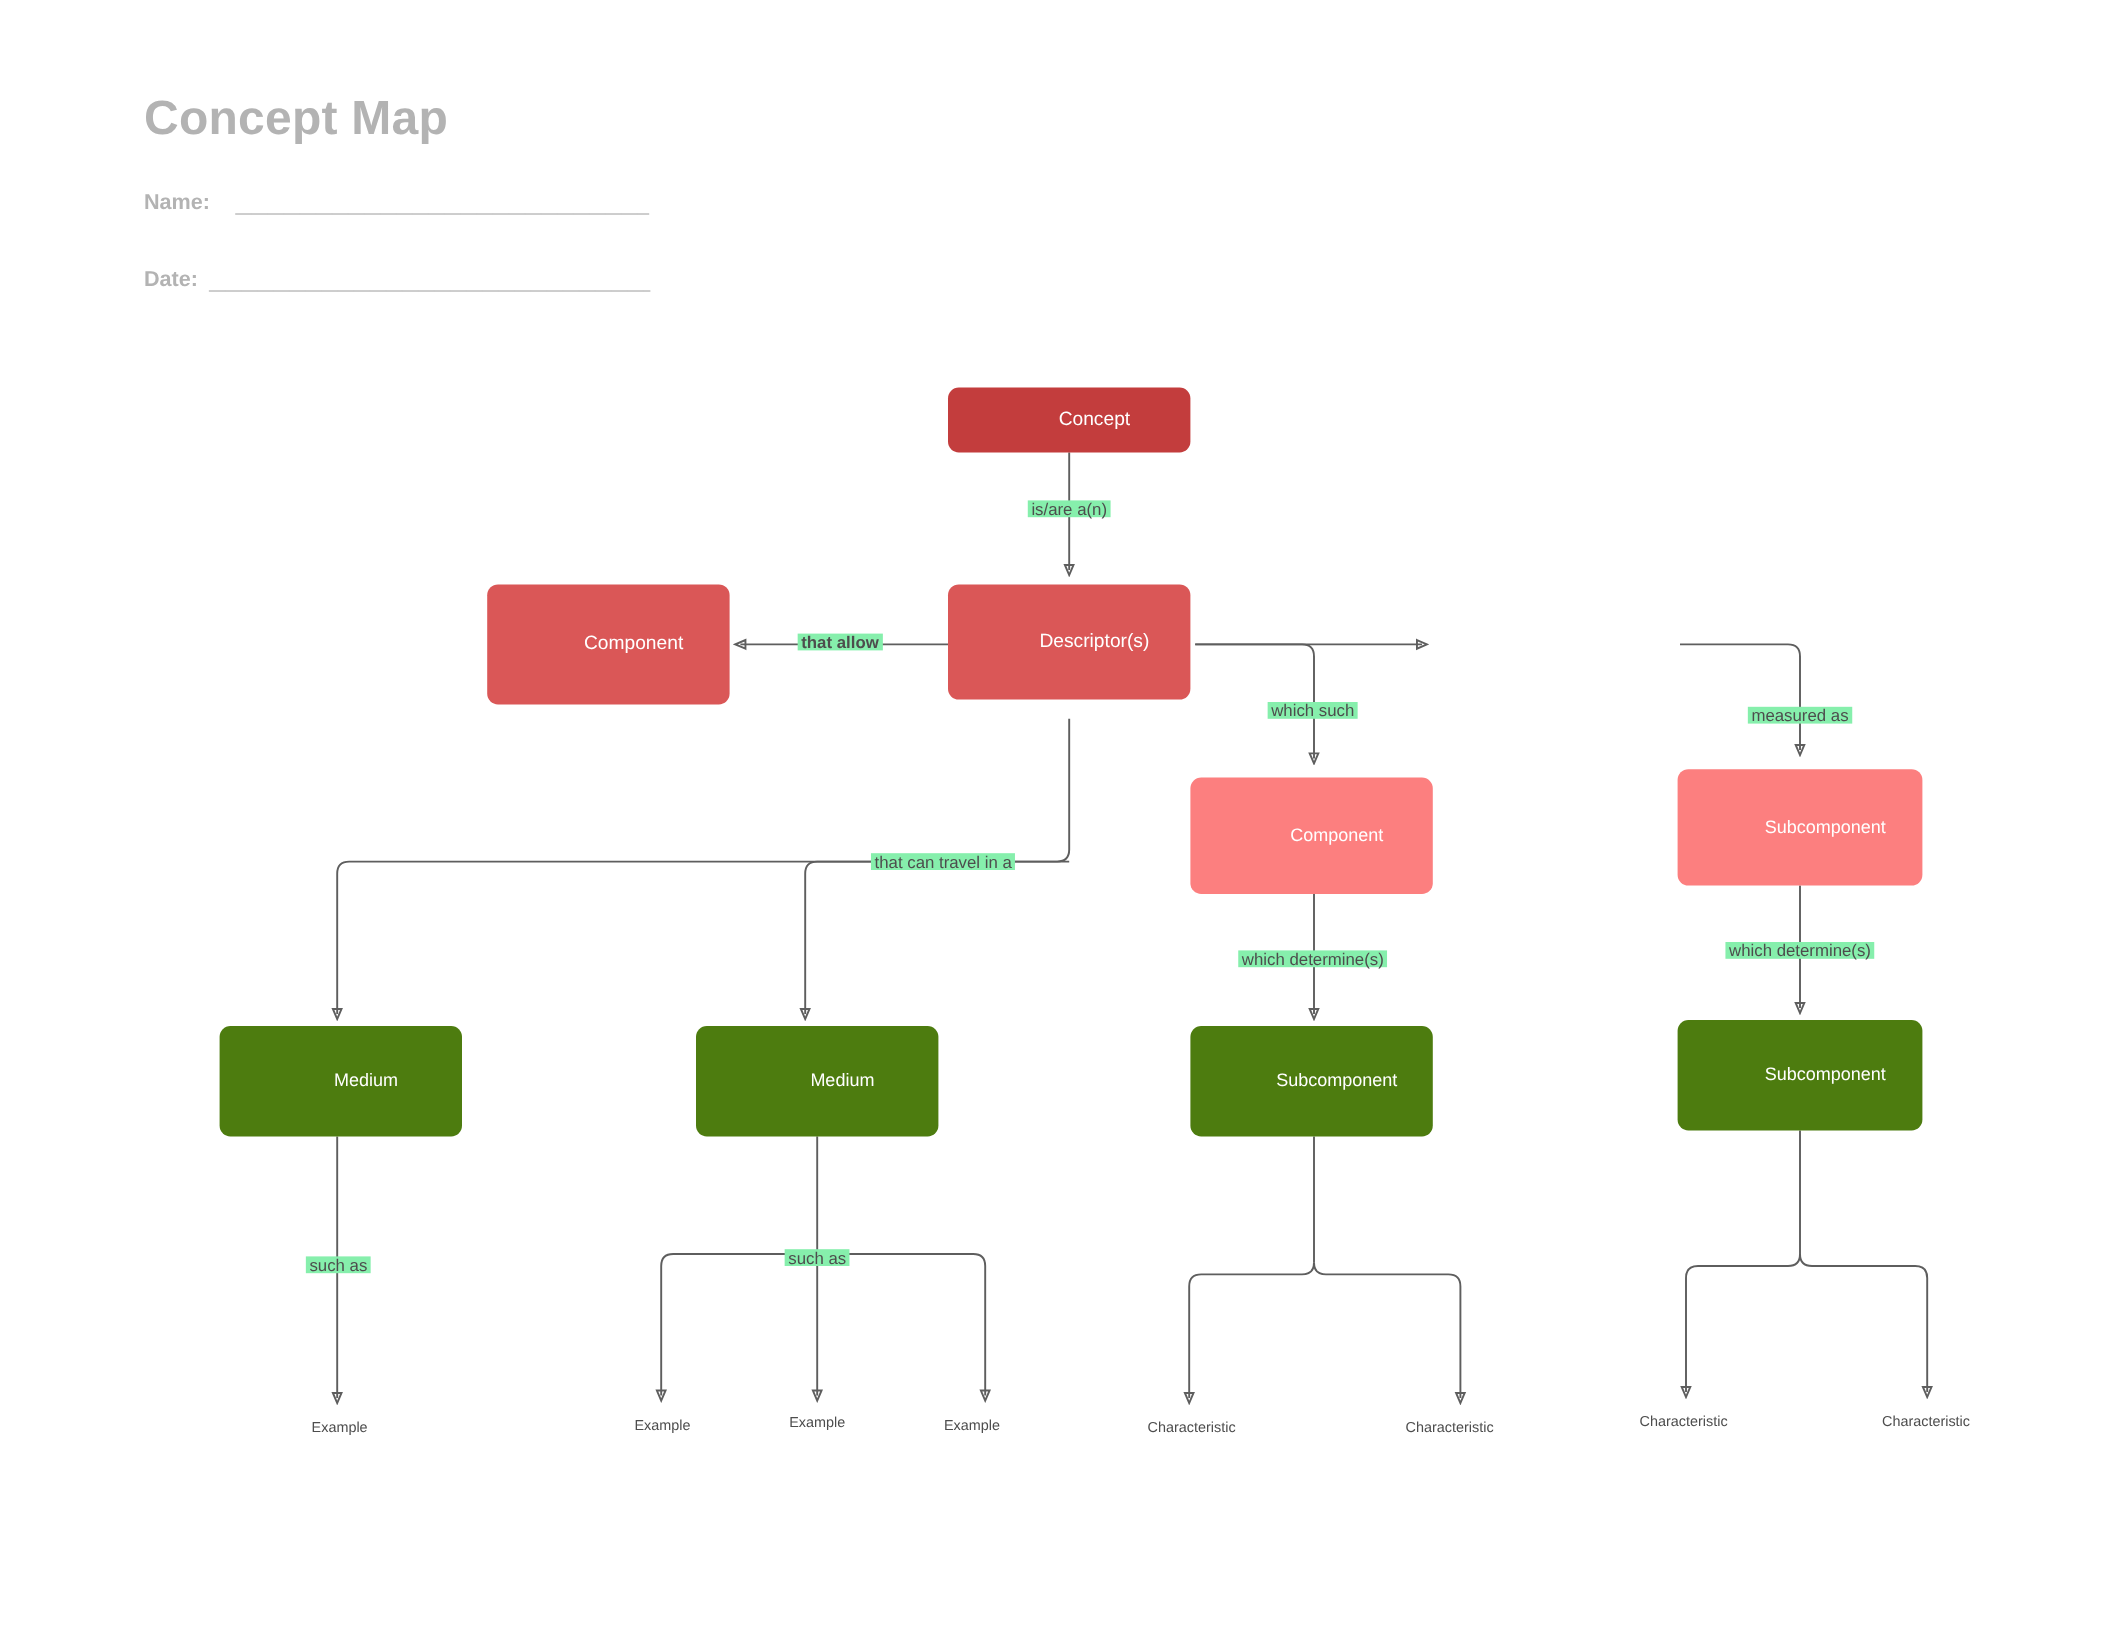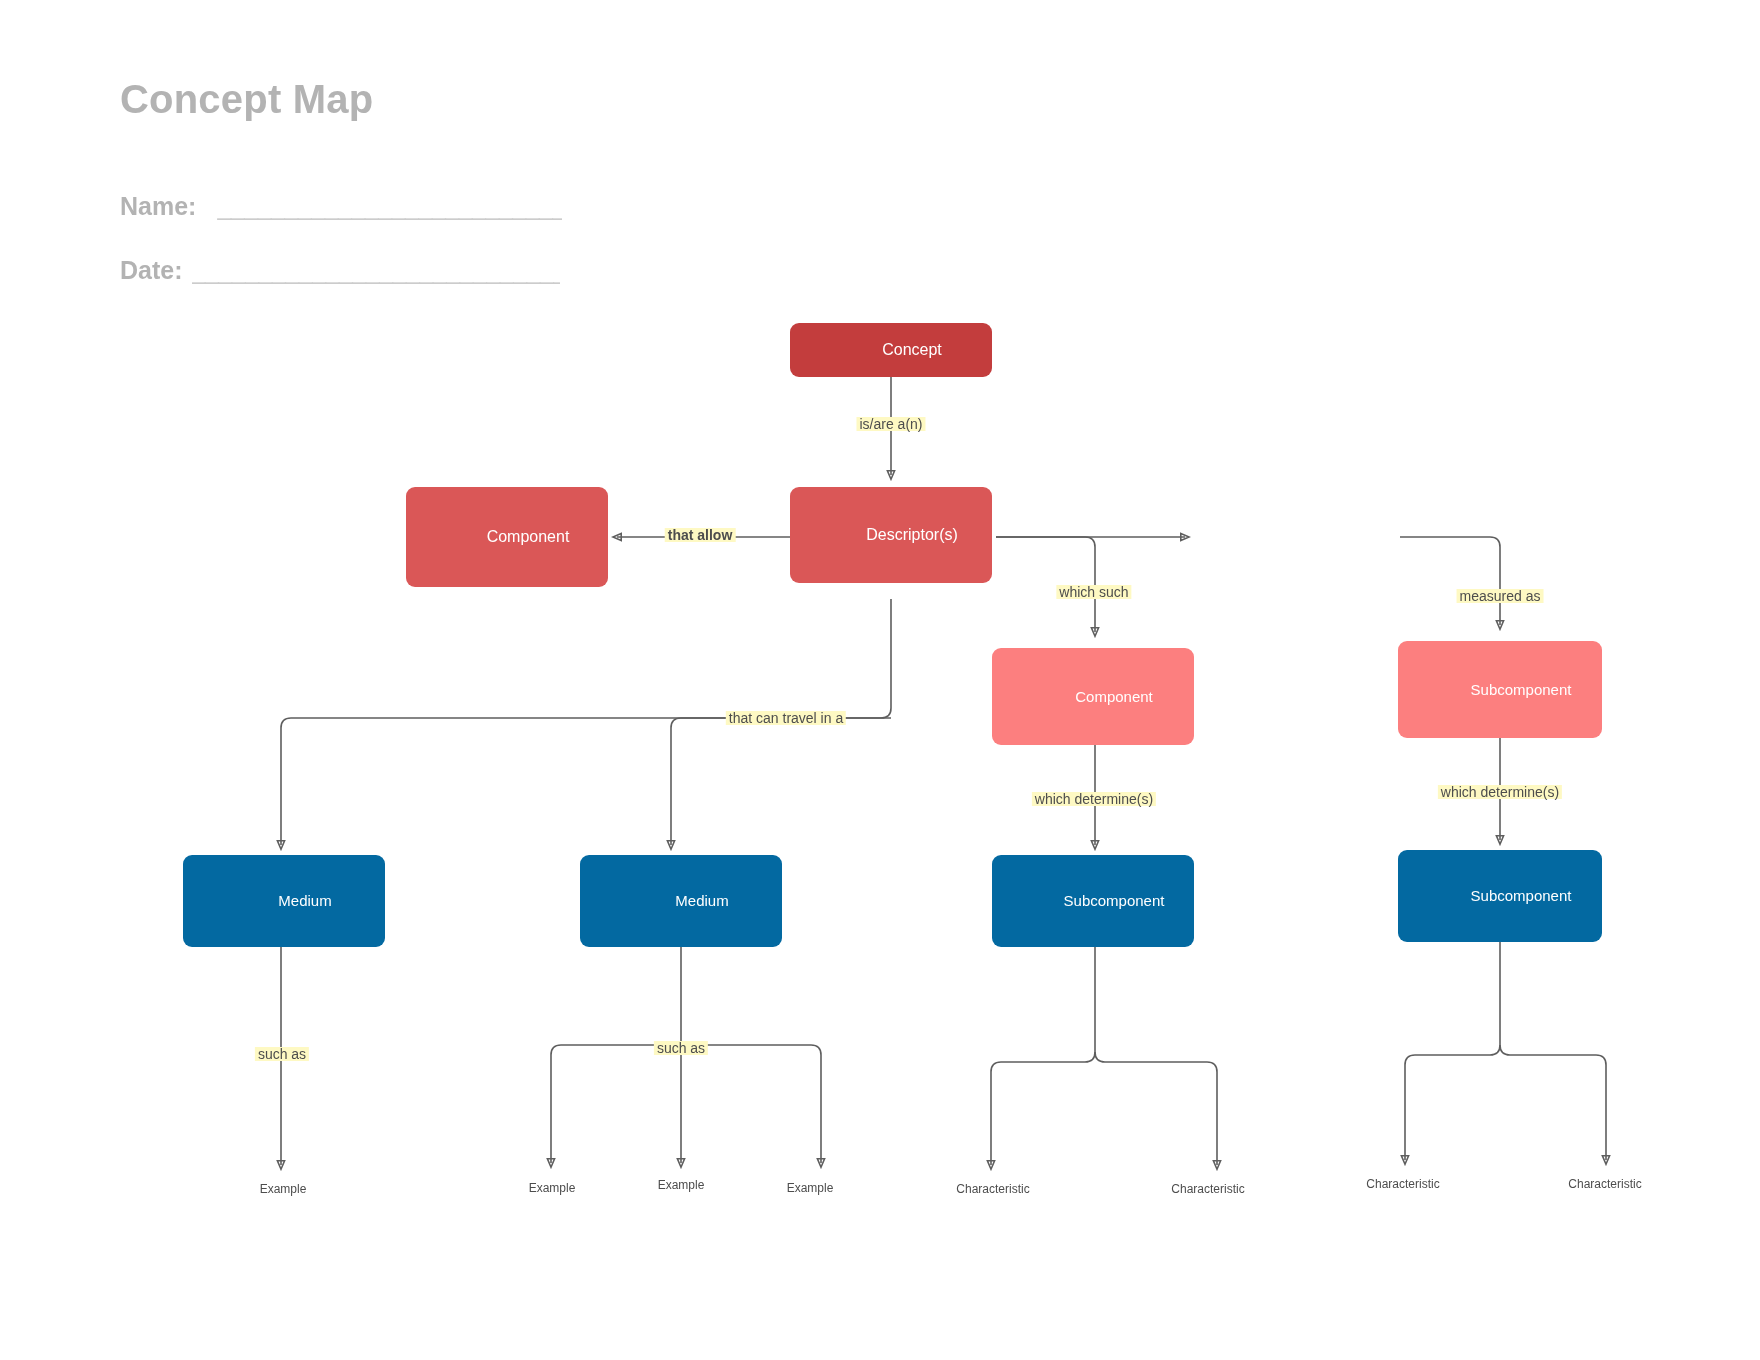--- a/index.html
+++ b/index.html
@@ -14,21 +14,21 @@
 
   
   .hdr{position:absolute;left:0;top:0;width:100%;}
   .title{
     position:absolute;left:120px;top:77px;
     font-size:40px;font-weight:bold;color:#b3b3b3;
     letter-spacing:.2px;white-space:nowrap;
   }
   .fieldrow{position:absolute;display:flex;align-items:baseline;white-space:nowrap;}
   .fieldrow .lbl{
-    font-size:25px;font-weight:bold;color:#b3b3b3;margin-top:40px;
+    font-size:18px;font-weight:bold;color:#b3b3b3;
   }
   .fieldrow .rule{
     display:inline-block;
     font-size:25px;color:#cccccc;font-weight:normal;
     letter-spacing:-0.5px;
     overflow:hidden;
   }
   #row-name{left:120px;top:152px;}
   #row-date{left:120px;top:216px;}
   #row-name .rule{width:345px;margin-left:21px;}
@@ -45,37 +45,37 @@
     border-radius:9px;
     color:#ffffff;
     box-sizing:border-box;
     text-align:center;
     line-height:1.15;
     padding-left:42px;
   }
   .lvl1{background:#c33d3d;font-size:16px;}
   .lvl2{background:#da5757;font-size:16px;}
   .lvl3{background:#fc7f7f;font-size:15px;}
-  .lvl4{background:#0369a1;font-size:15px;}
+  .lvl4{background:#4d7c0f;font-size:15px;}
 
   
   .leaf{
     position:absolute;
     color:#4d4d4d;
     font-size:12px;
     white-space:nowrap;
     transform:translateX(-50%);
   }
 
   
   .elabel{
     position:absolute;
     font-size:14px;
     color:#4d4d4d;
-    background:#fef9c3;
+    background:#86efac;
     white-space:nowrap;
     transform:translate(-50%,-50%);
     padding:0 3px;
     line-height:1;
   }
 </style>
 </head>
 <body>
 
 <div id="root">

